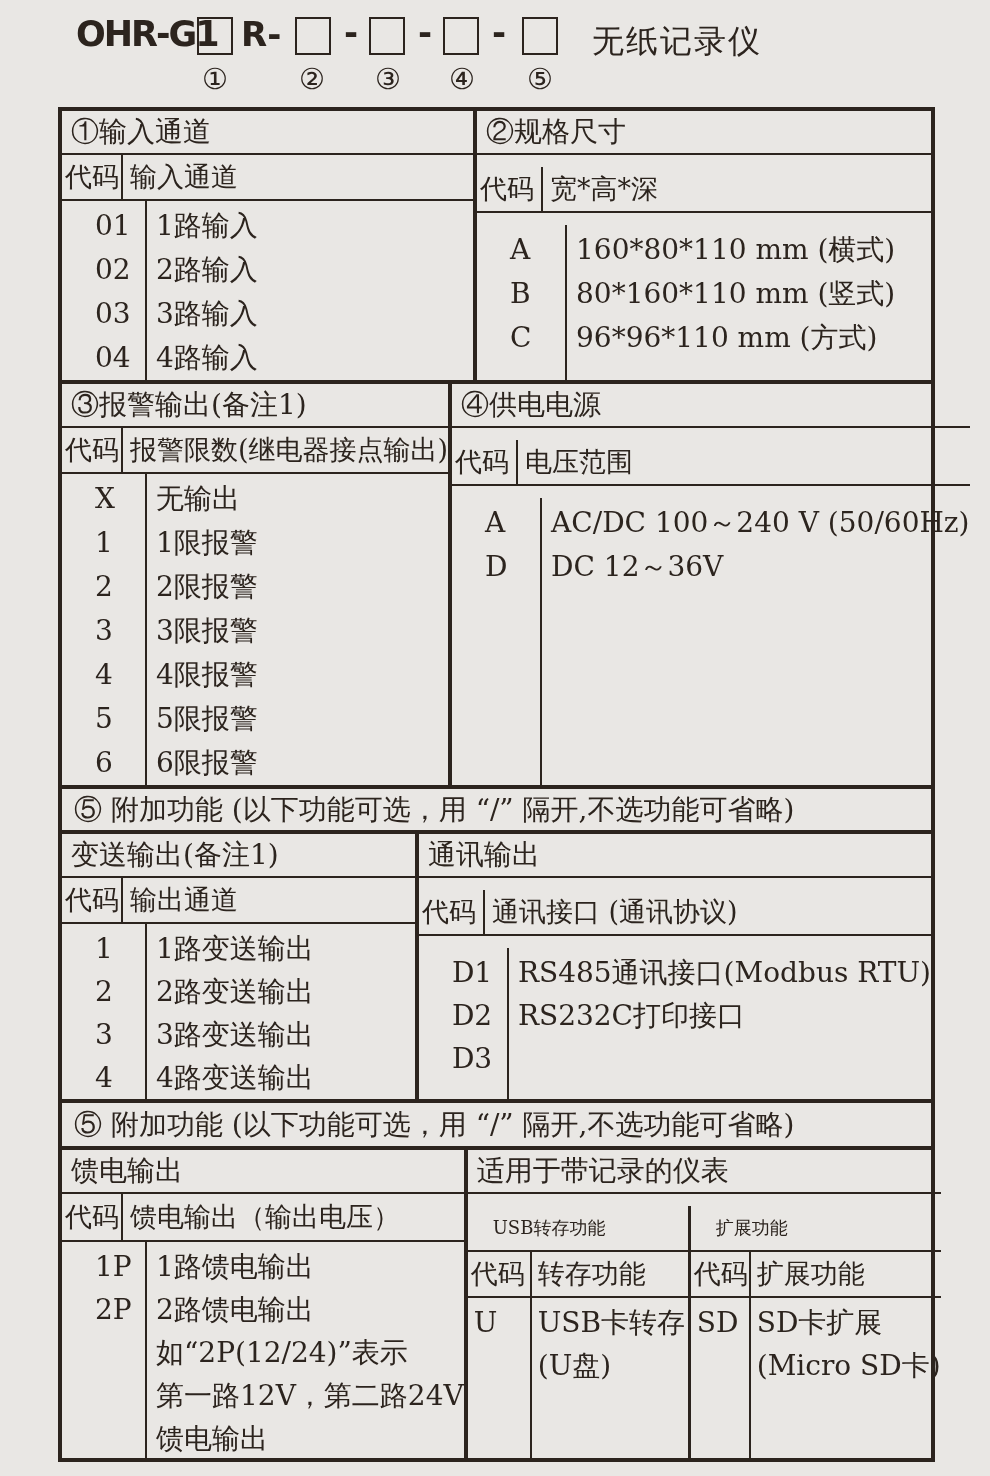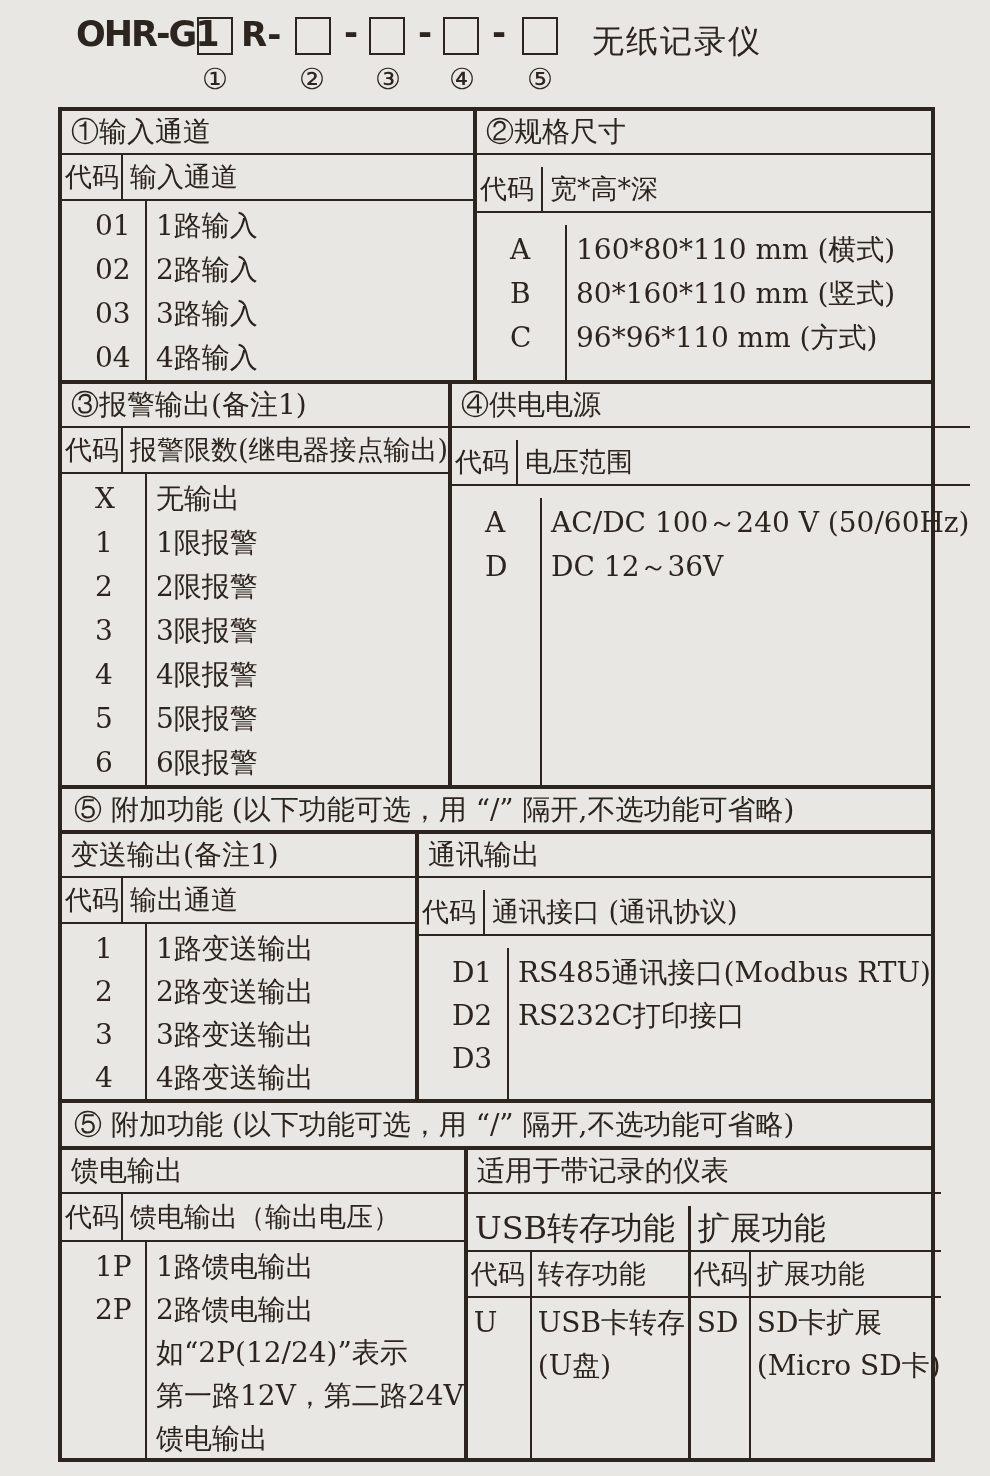--- a/index.html
+++ b/index.html
@@ -60,21 +60,21 @@
   .row-line{height:44px;line-height:44px;font-size:28px;padding-left:9px;white-space:nowrap;}
   .bandC .row-line{height:43px;line-height:43px;}
   .bandD .row-line{height:43px;line-height:43px;}
   .bandD .half-l .sec-head{height:46px;}
   .bandD .half-l .sec-head .c,.bandD .half-l .sec-head .l{line-height:46px;}
   
   .subwrap{flex:1;display:flex;}
   .usb-col{width:223px;border-right:3px solid var(--ln);box-sizing:border-box;display:flex;flex-direction:column;}
   .ext-col{flex:1;display:flex;flex-direction:column;}
   .sub-title{height:44px;line-height:44px;border-bottom:2px solid var(--ln);
-    padding-left:7px;font-size:32px;white-space:nowrap;overflow:hidden;}
+    padding-left:25px;font-size:18px;white-space:nowrap;overflow:hidden;}
   .sub-head{height:44px;border-bottom:2px solid var(--ln);display:flex;font-size:27px;}
   .sub-head .c{border-right:2px solid var(--ln);box-sizing:border-box;line-height:44px;padding-left:3px;white-space:nowrap;overflow:hidden;}
   .usb-col .sub-head .c, .usb-col .c-col{width:64px;}
   .ext-col .sub-head .c, .ext-col .c-col{width:60px;}
   .sub-head .l{flex:1;line-height:44px;padding-left:6px;white-space:nowrap;overflow:hidden;}
   .sub-body{flex:1;display:flex;overflow:hidden;}
   .sub-body .row-line{padding-left:6px;}
 </style>
 </head>
 <body>

